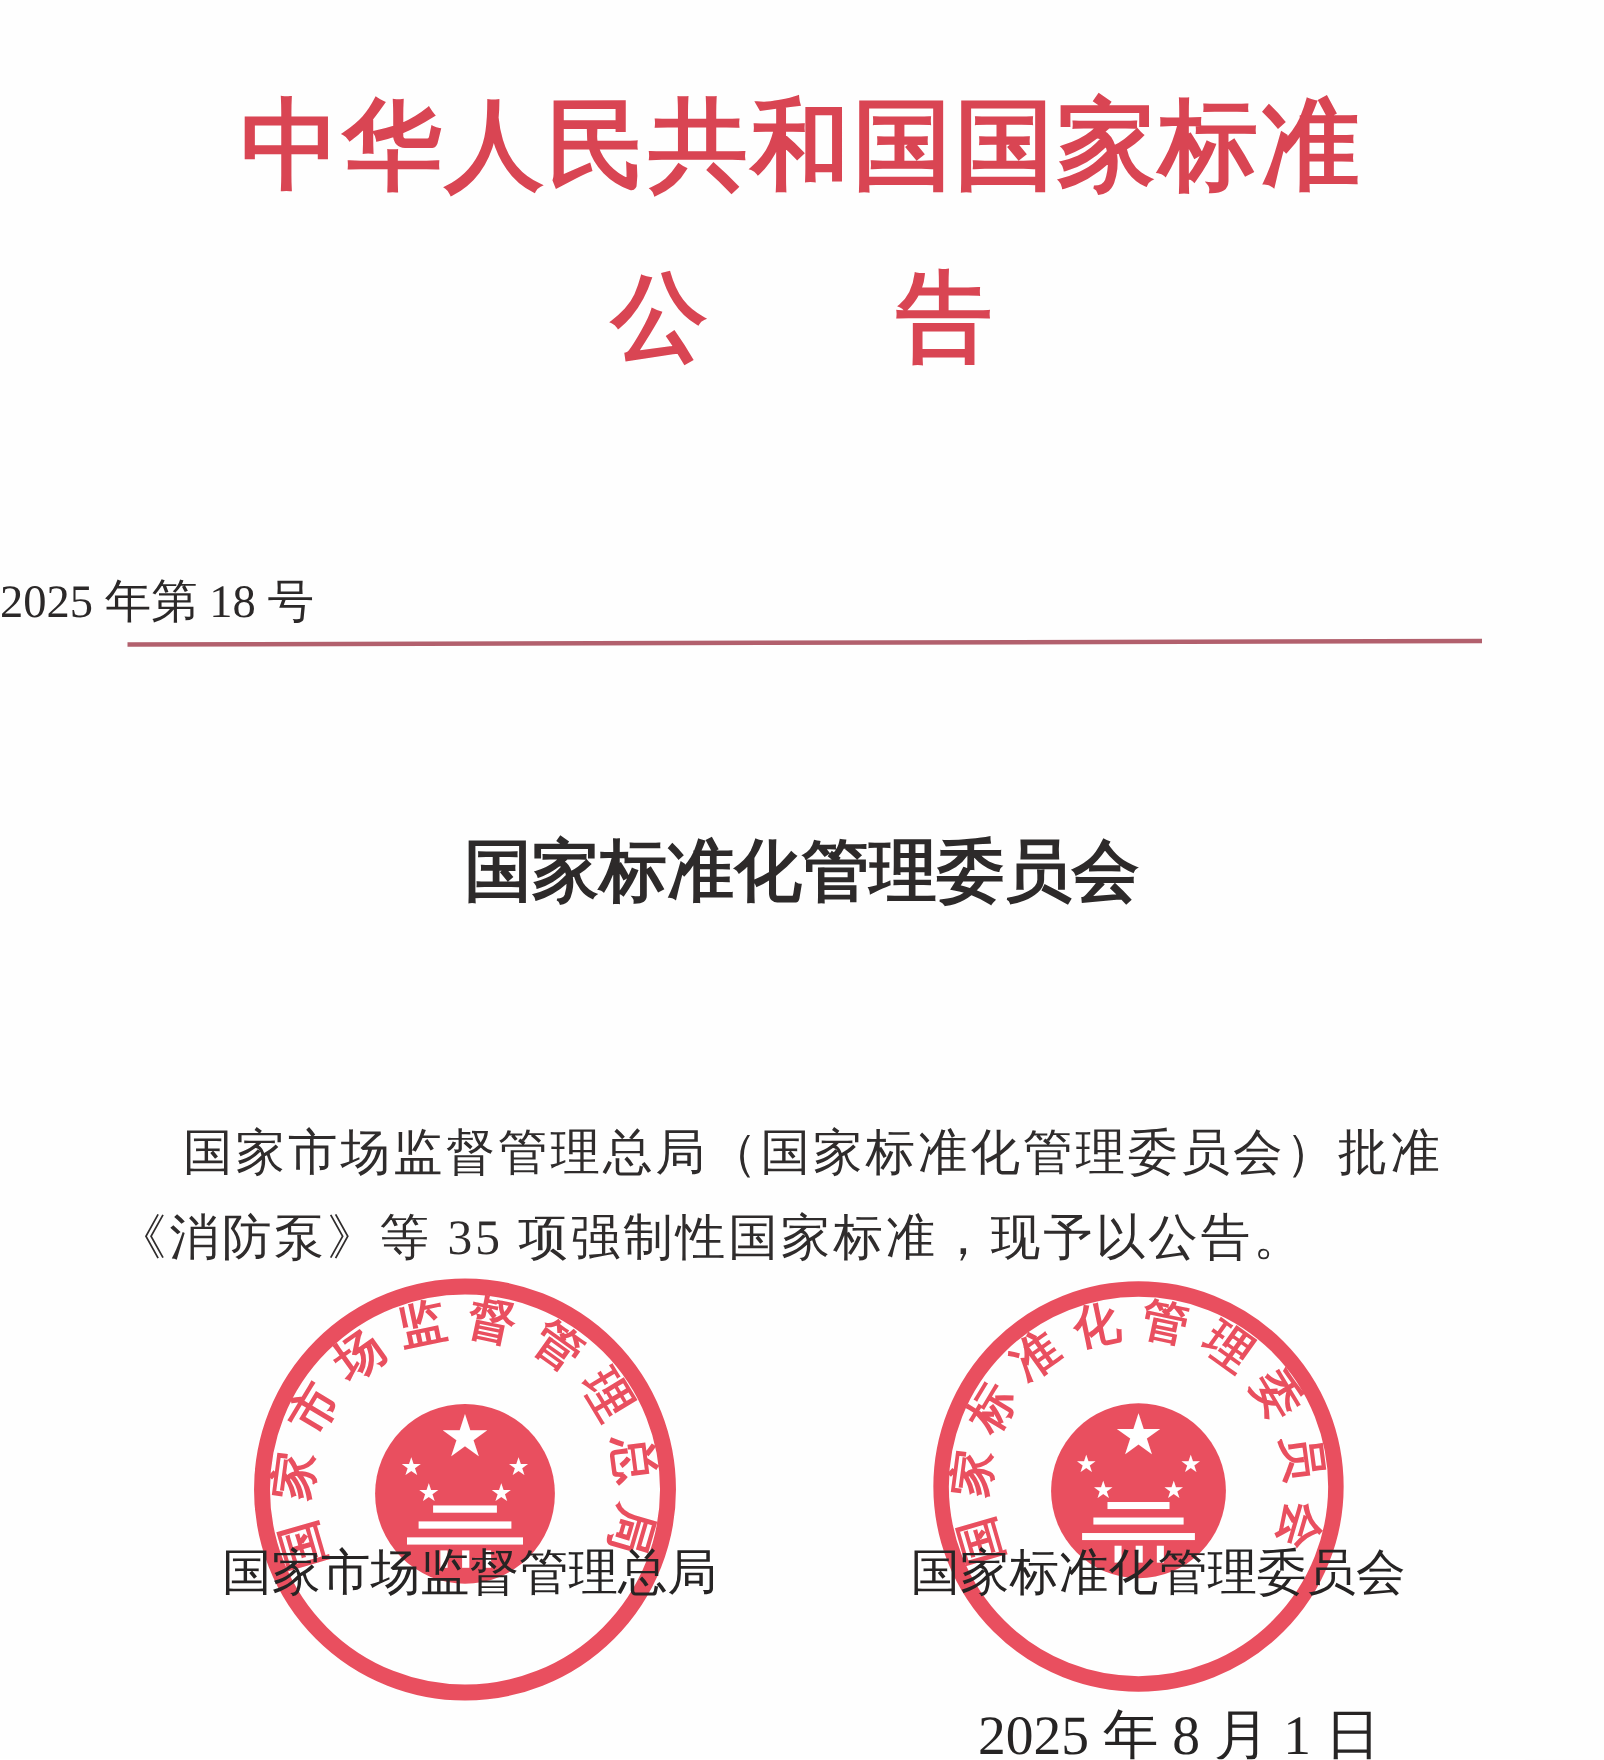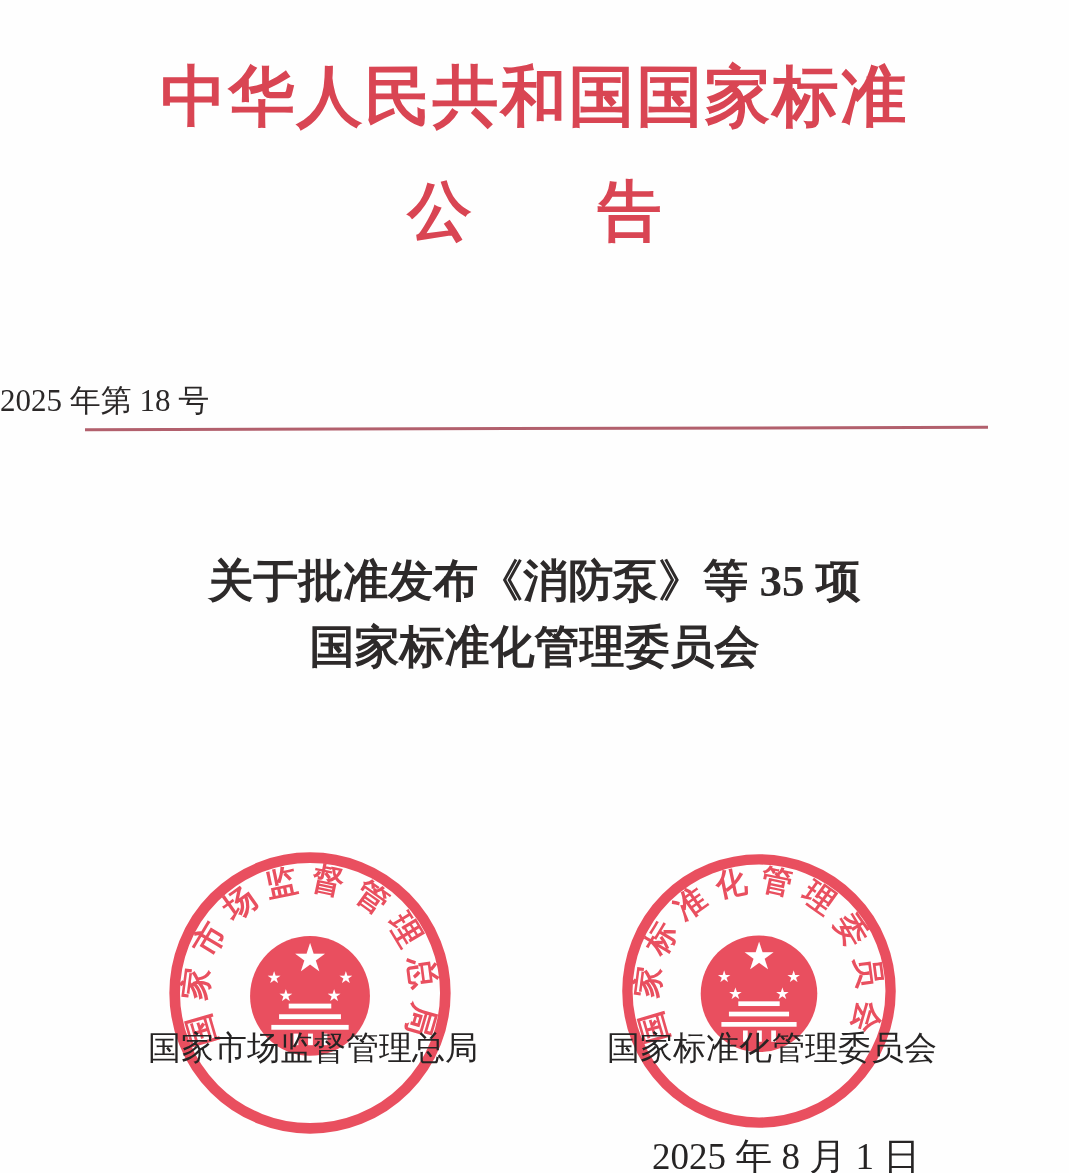--- a/index.html
+++ b/index.html
@@ -85,24 +85,27 @@
   <div class="abs title-line2">
     <span>公</span>
     <span>告</span>
   </div>
 
   <div class="abs issue-number">2025 年第 18 号</div>
 
   <div class="abs red-rule"></div>
 
   <div class="abs notice-heading">
-    <div>关于批准发布《消防泵》等 35 项</div>
     <div>国家标准化管理委员会</div>
   </div>
 
+  <div class="abs body-line">
+    <div class="indent">国家市场监督管理总局（国家标准化管理委员会）批准</div>
+    <div>《消防泵》等 35 项强制性国家标准，现予以公告。</div>
+  </div>
 
   <svg class="seal" style="left:165px; top:848px;" width="290" height="290" viewBox="0 0 300 300" aria-hidden="true">
     <circle cx="150" cy="150" r="140" fill="none" stroke="#e94f5f" stroke-width="11"></circle>
     <path id="rimL" d="M 62.3 211.6 A 107 107 0 1 1 237.7 211.6" fill="none"></path>
     <text font-size="33" font-weight="700" fill="#e94f5f" letter-spacing="11" font-family="Liberation Serif, DejaVu Serif, serif">
       <textPath href="#rimL" startOffset="50%" text-anchor="middle">国家市场监督管理总局</textPath>
     </text>
     <g>
       <circle cx="150" cy="153" r="62" fill="#e94f5f"></circle>
       <text x="150" y="127" font-size="40" fill="#ffffff" text-anchor="middle">★</text>

